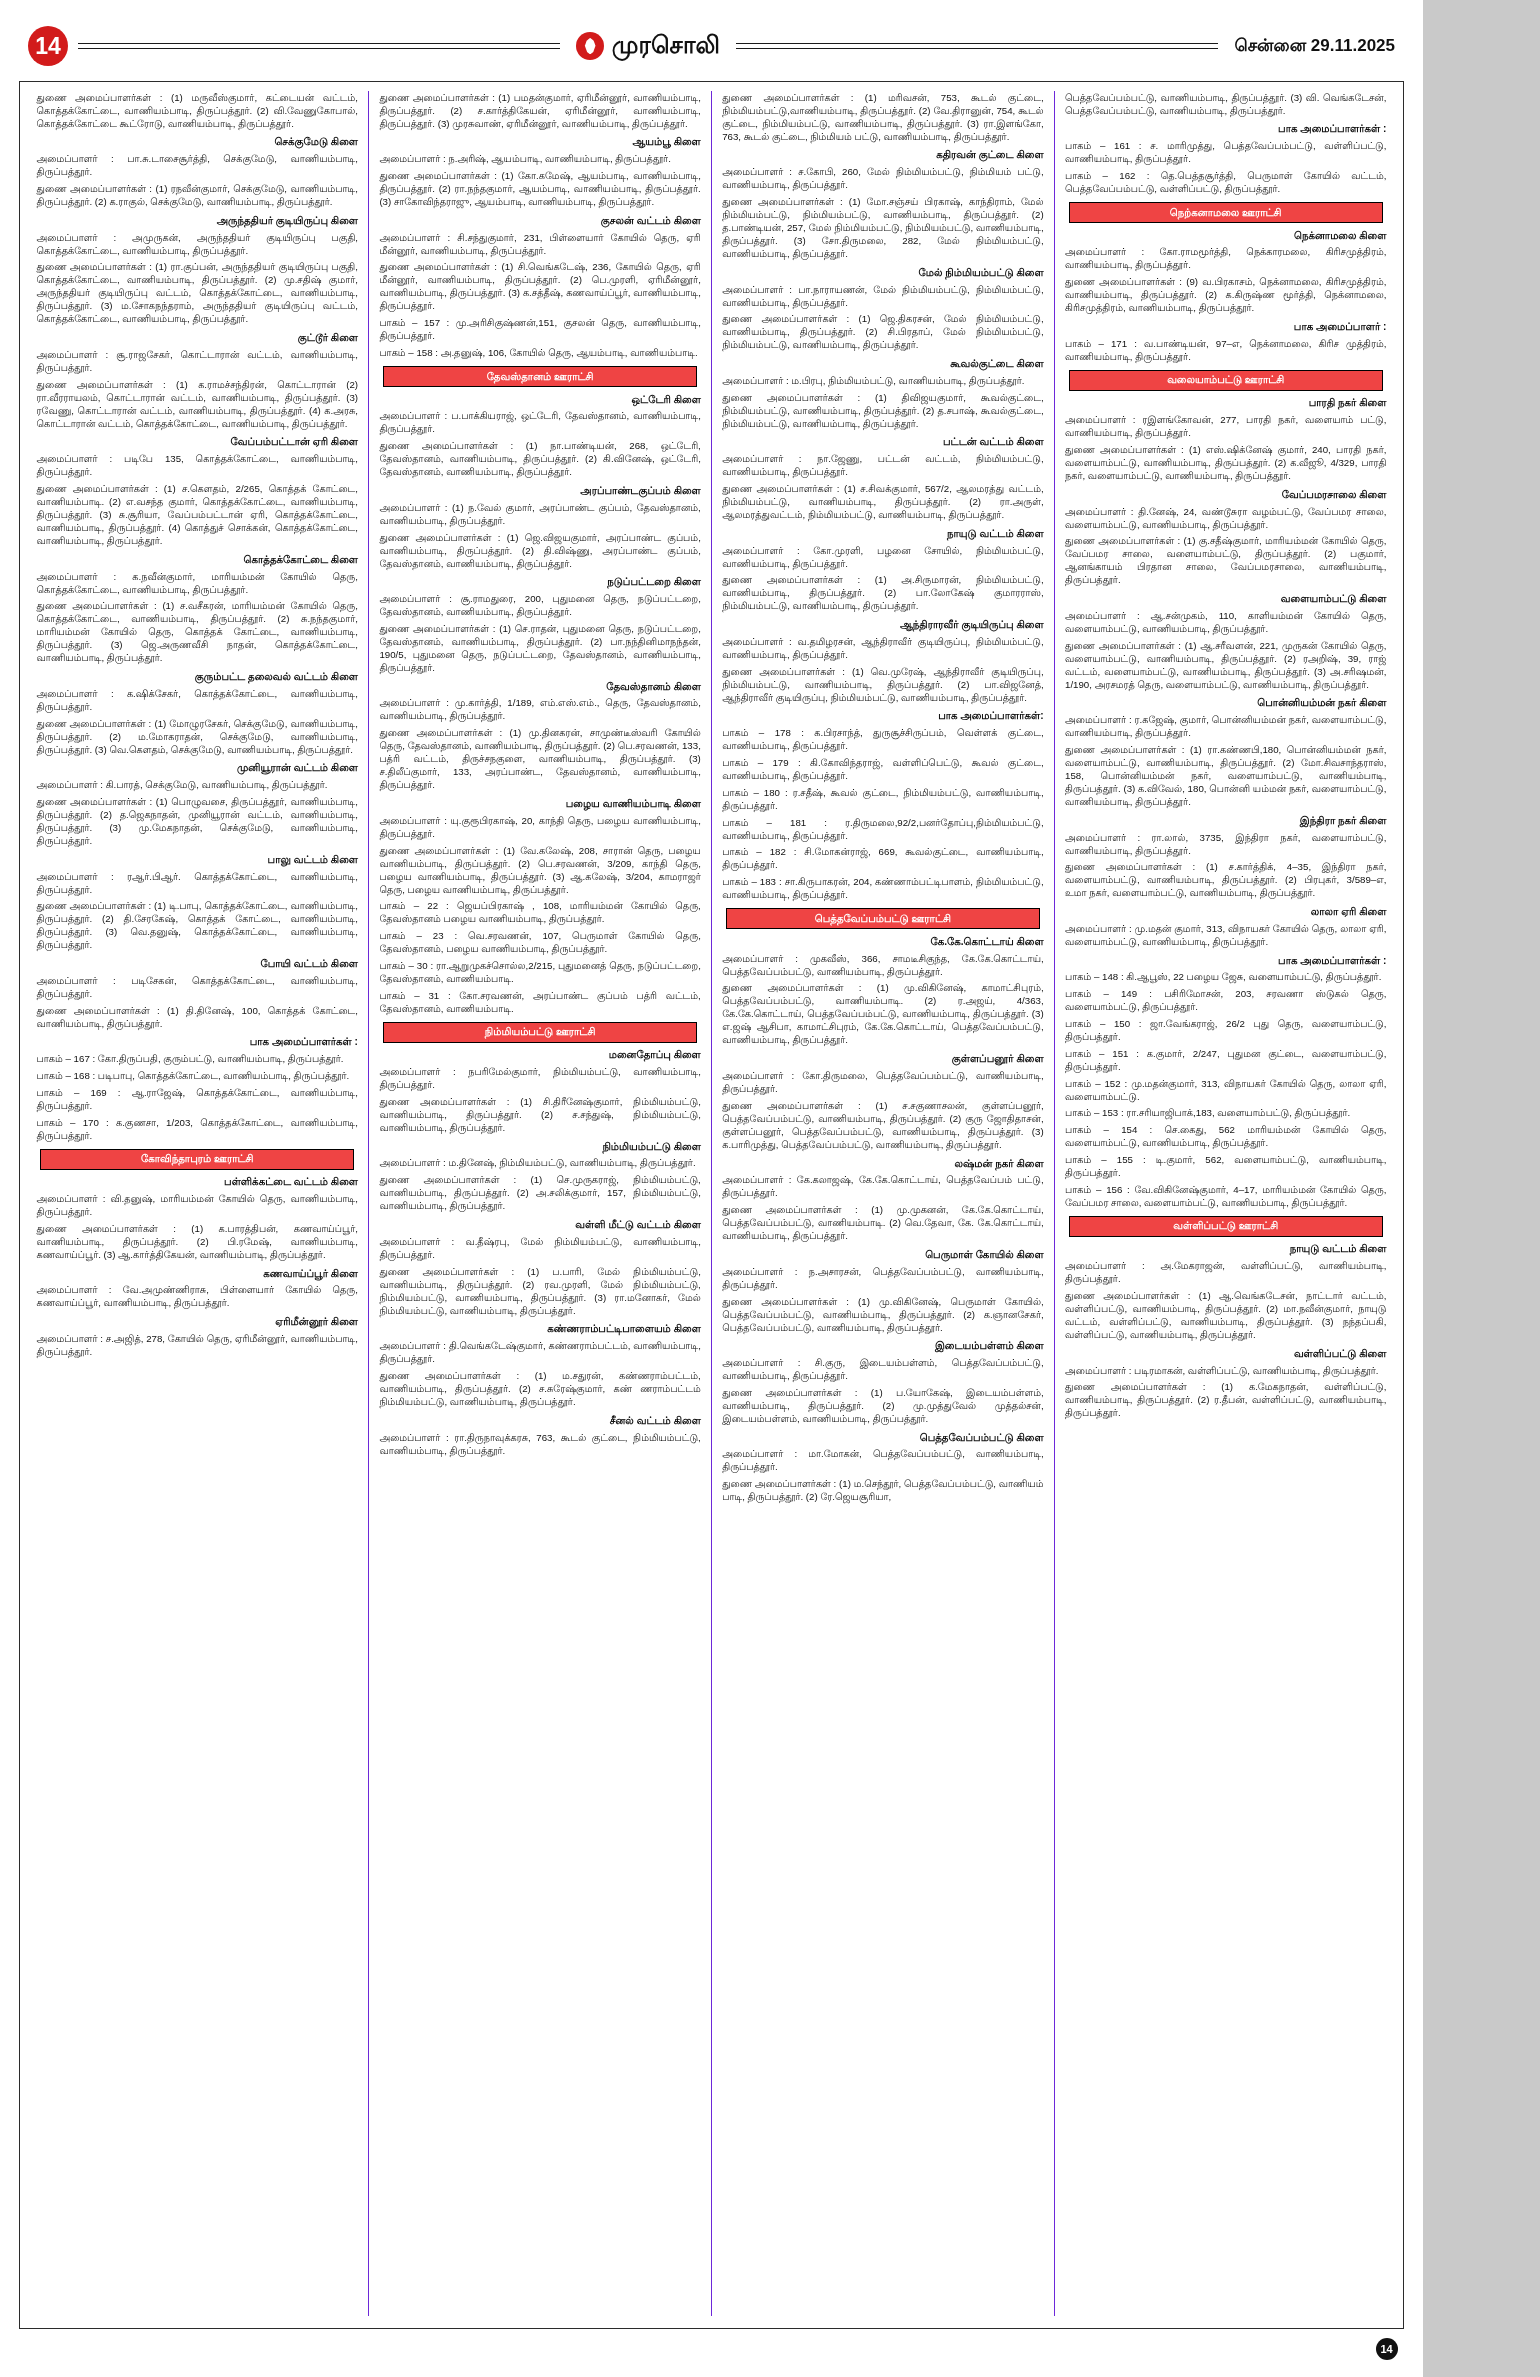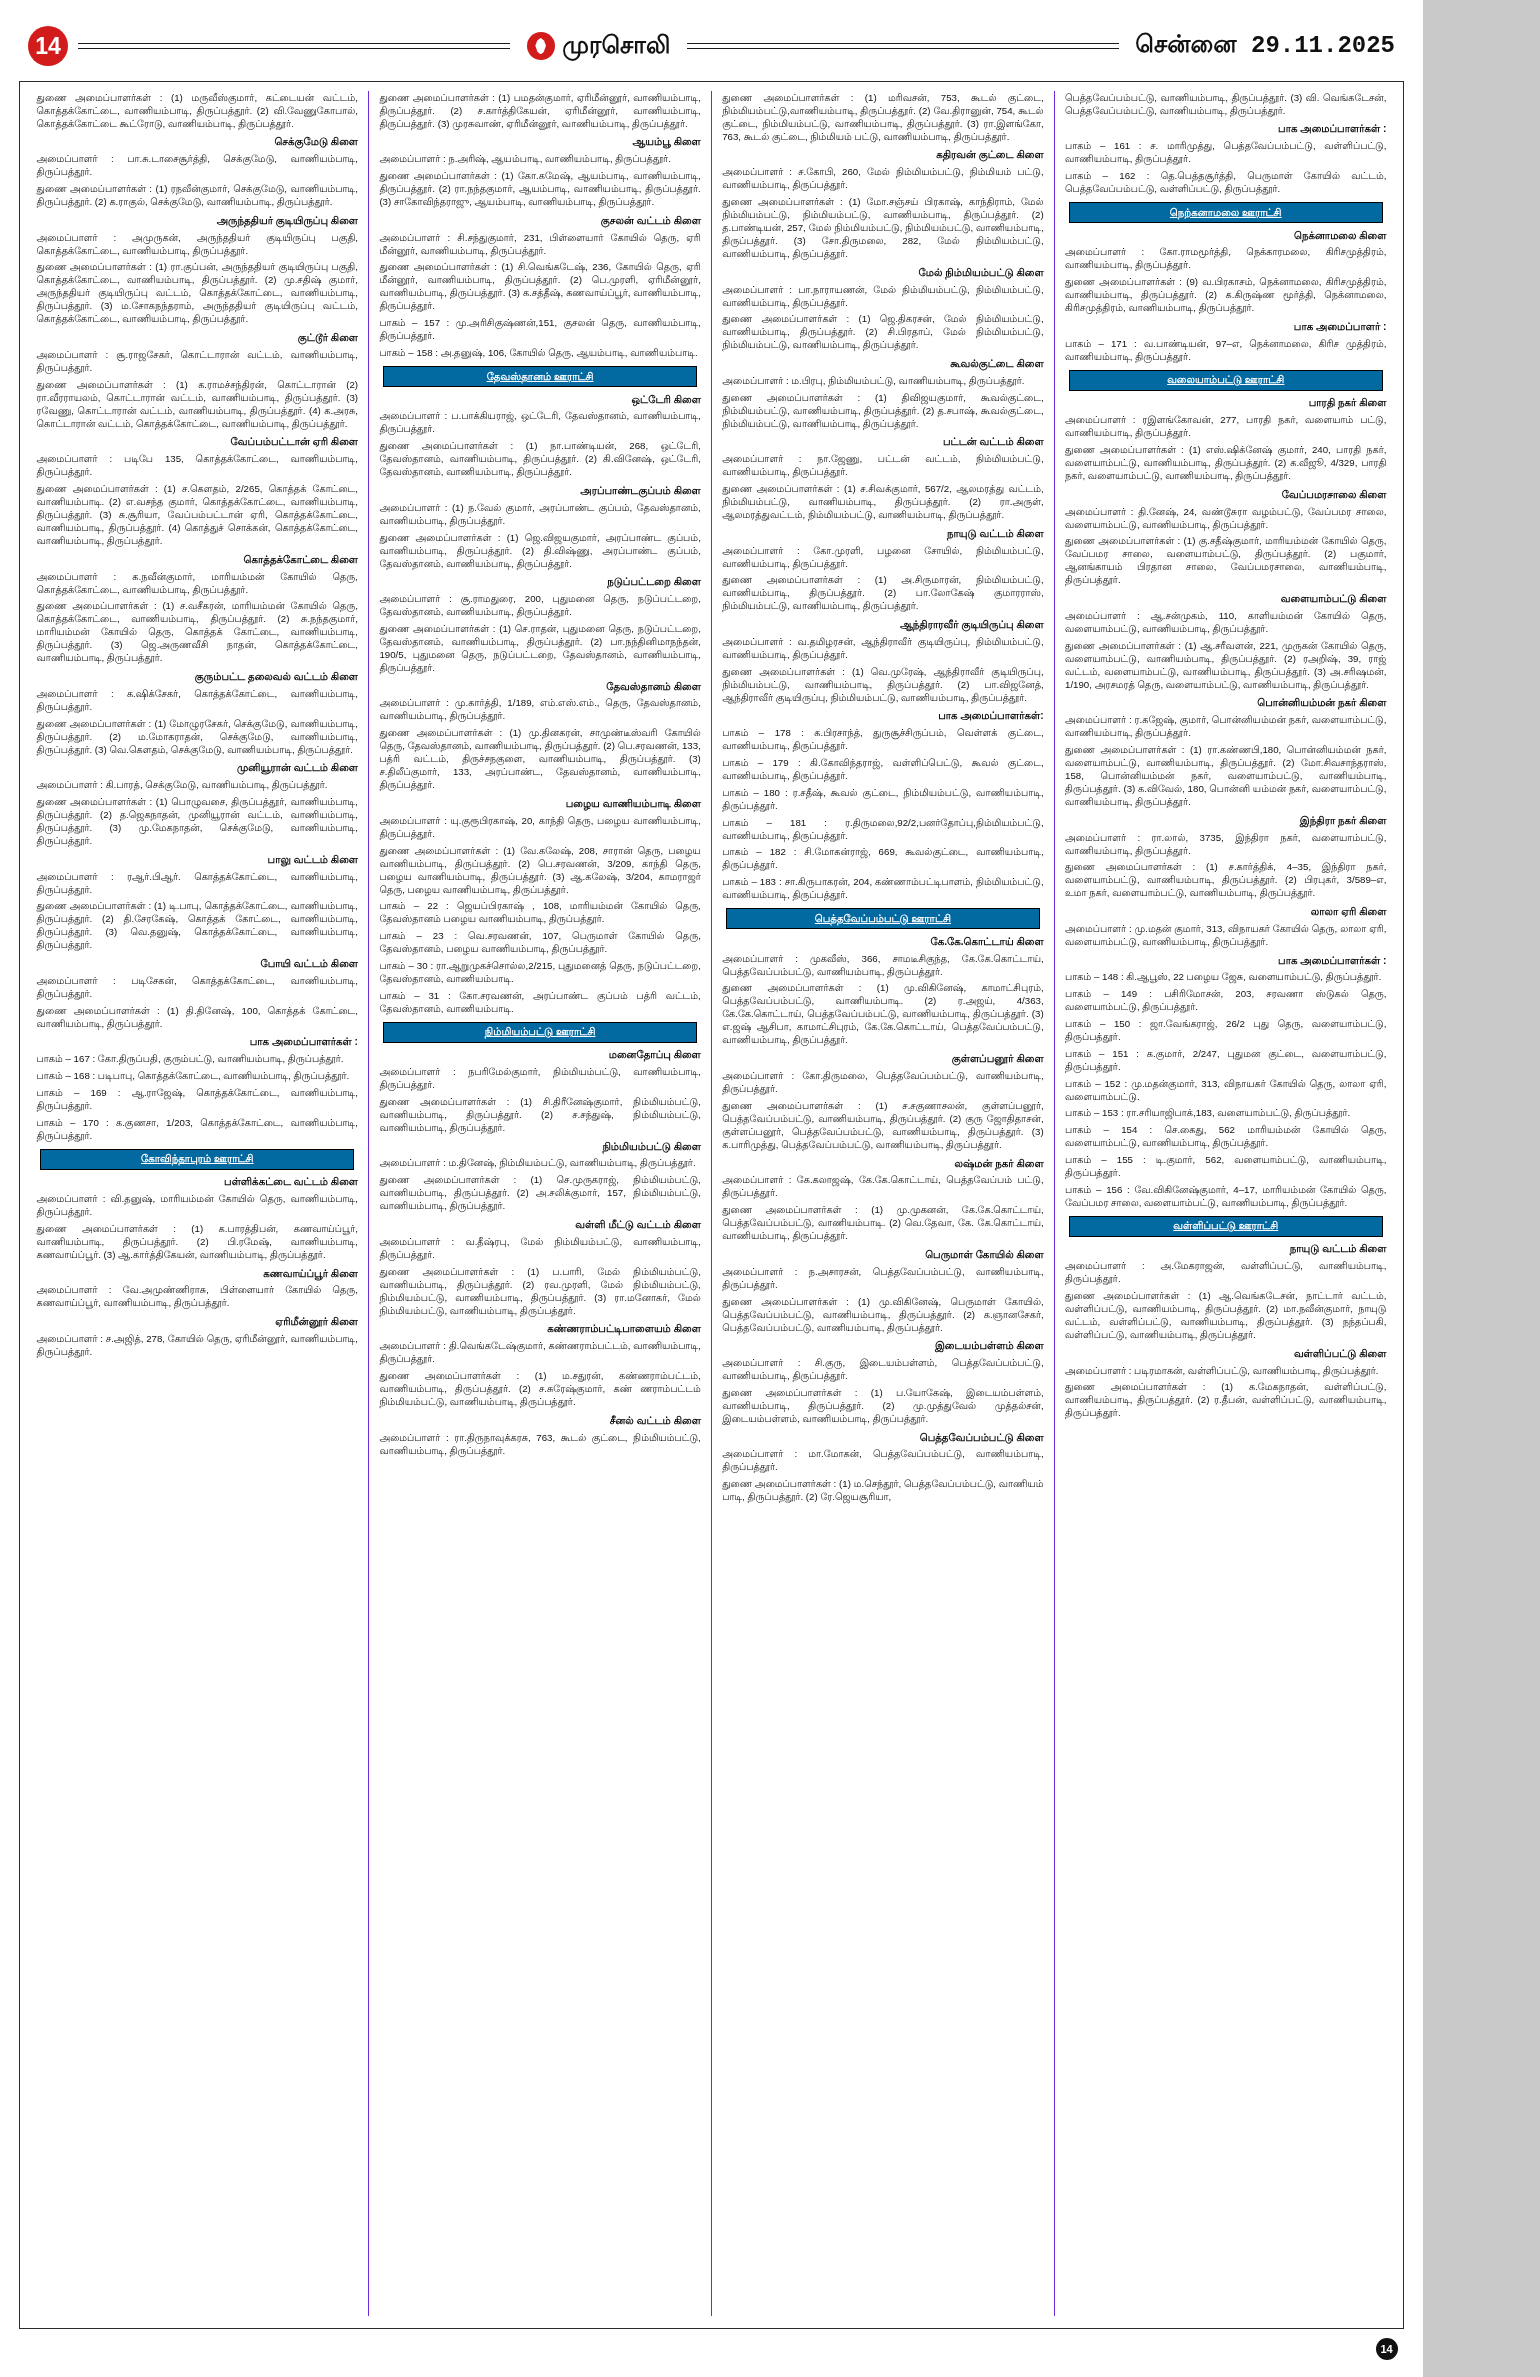--- a/index.html
+++ b/index.html
@@ -62,27 +62,26 @@
     border-radius: 50% 50% 45% 45%;
     clip-path: polygon(50% 0%, 75% 18%, 88% 48%, 72% 86%, 50% 100%, 28% 86%, 12% 48%, 25% 18%);
   }
   .logo-text {
     font-size: 24px;
     font-weight: bold;
     color: #111;
     white-space: nowrap;
   }
   .edition {
-    font-size: 24px;
+    font-size: 17px;
     font-weight: bold;
     color: #111;
     white-space: nowrap;
     flex: 0 0 auto;
     padding-left: 6.4px;
-    font-family: Liberation Mono, monospace;
   }
   
   .content {
     border: 1.3px solid #2b2b2b;
     margin-top: 5.1px;
     display: flex;
     padding: 9px 6.4px 11.5px 6.4px;
     min-height: 2248px;
   }
   .col {
@@ -103,25 +102,24 @@
     text-align: right;
     font-weight: bold;
     margin: 5.7px 0 3.2px 0;
     font-size: 10.2px;
   }
   .ward-box {
     text-align: center;
     font-weight: bold;
     font-size: 10.2px;
     color: #fff;
-    background: #0369a1;
+    background: #ef4444;
     padding: 2.6px 3.8px;
     margin: 7px 3.8px 5.1px 3.8px;
     border: 0.6px solid #000;
-    text-decoration: underline;
   }
   .bottom-badge {
     position: absolute;
     right: 25.5px;
     bottom: 16.6px;
     width: 22px; height: 22px;
     border-radius: 50%;
     background: #111;
     color: #fff;
     font-size: 11px;

